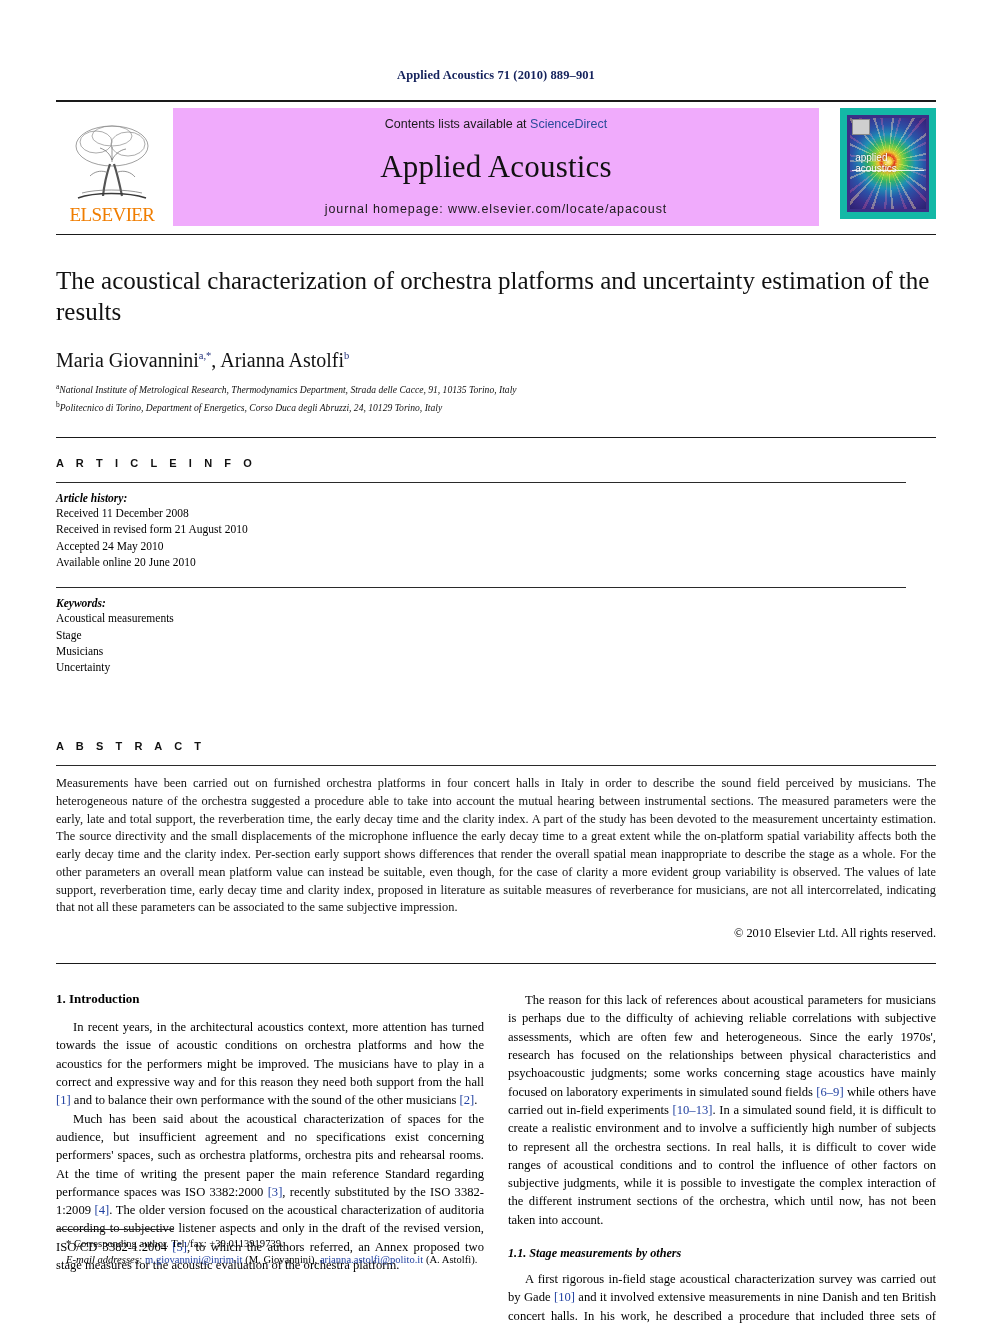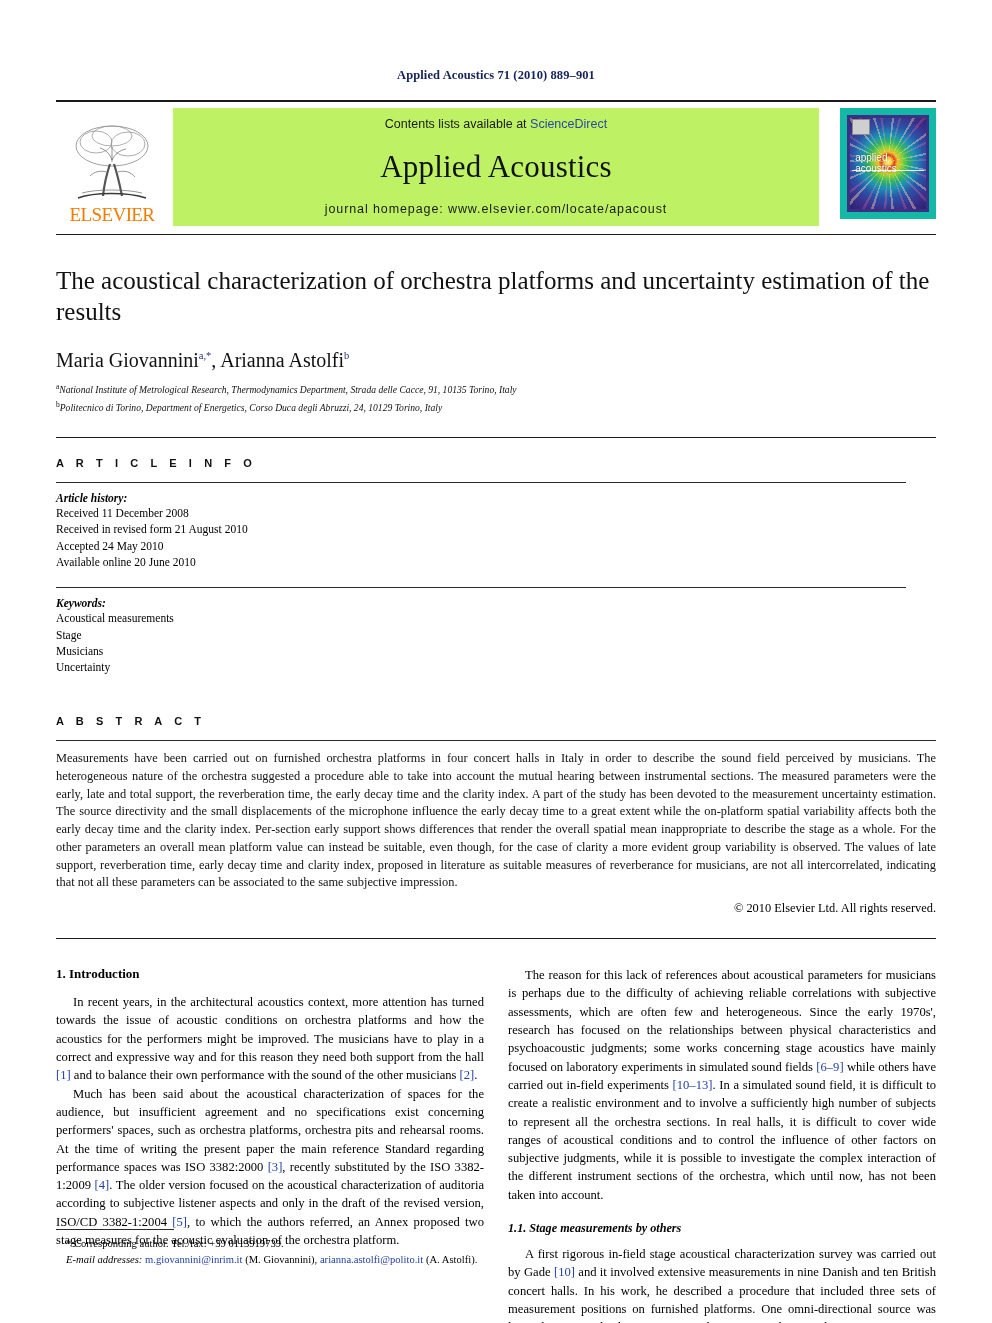--- a/index.html
+++ b/index.html
@@ -57,21 +57,21 @@
     font-family: "Liberation Serif", serif;
     font-size: 19px;
     letter-spacing: -0.6px;
     color: #f07d00;
     font-weight: normal;
     line-height: 1;
     margin-top: 1px;
   }
   .banner-center {
     flex: 1 1 auto;
-    background: #bef264;
+    background: #f0abfc;
     margin: 0 21px 0 5px;
     display: flex;
     flex-direction: column;
     align-items: center;
     justify-content: space-between;
     padding: 9px 0 10px 0;
     position: relative;
   }
   .contents-line {
     font-family: "Liberation Sans", sans-serif;
@@ -195,20 +195,21 @@
     display: flex;
     margin-top: 19px;
     flex-direction: column;
   }
   .col-info {
     flex: 0 0 258px;
     padding-right: 30px;
   }
   .col-abstract {
     flex: 1 1 auto;
+    margin-top: 25px;
   }
   .sec-label {
     font-family: "Liberation Sans", sans-serif;
     font-size: 11px;
     font-weight: bold;
     letter-spacing: 4.6px;
     color: #111;
   }
   .hr-thin {
     border-top: 1px solid #2a2a2a;

